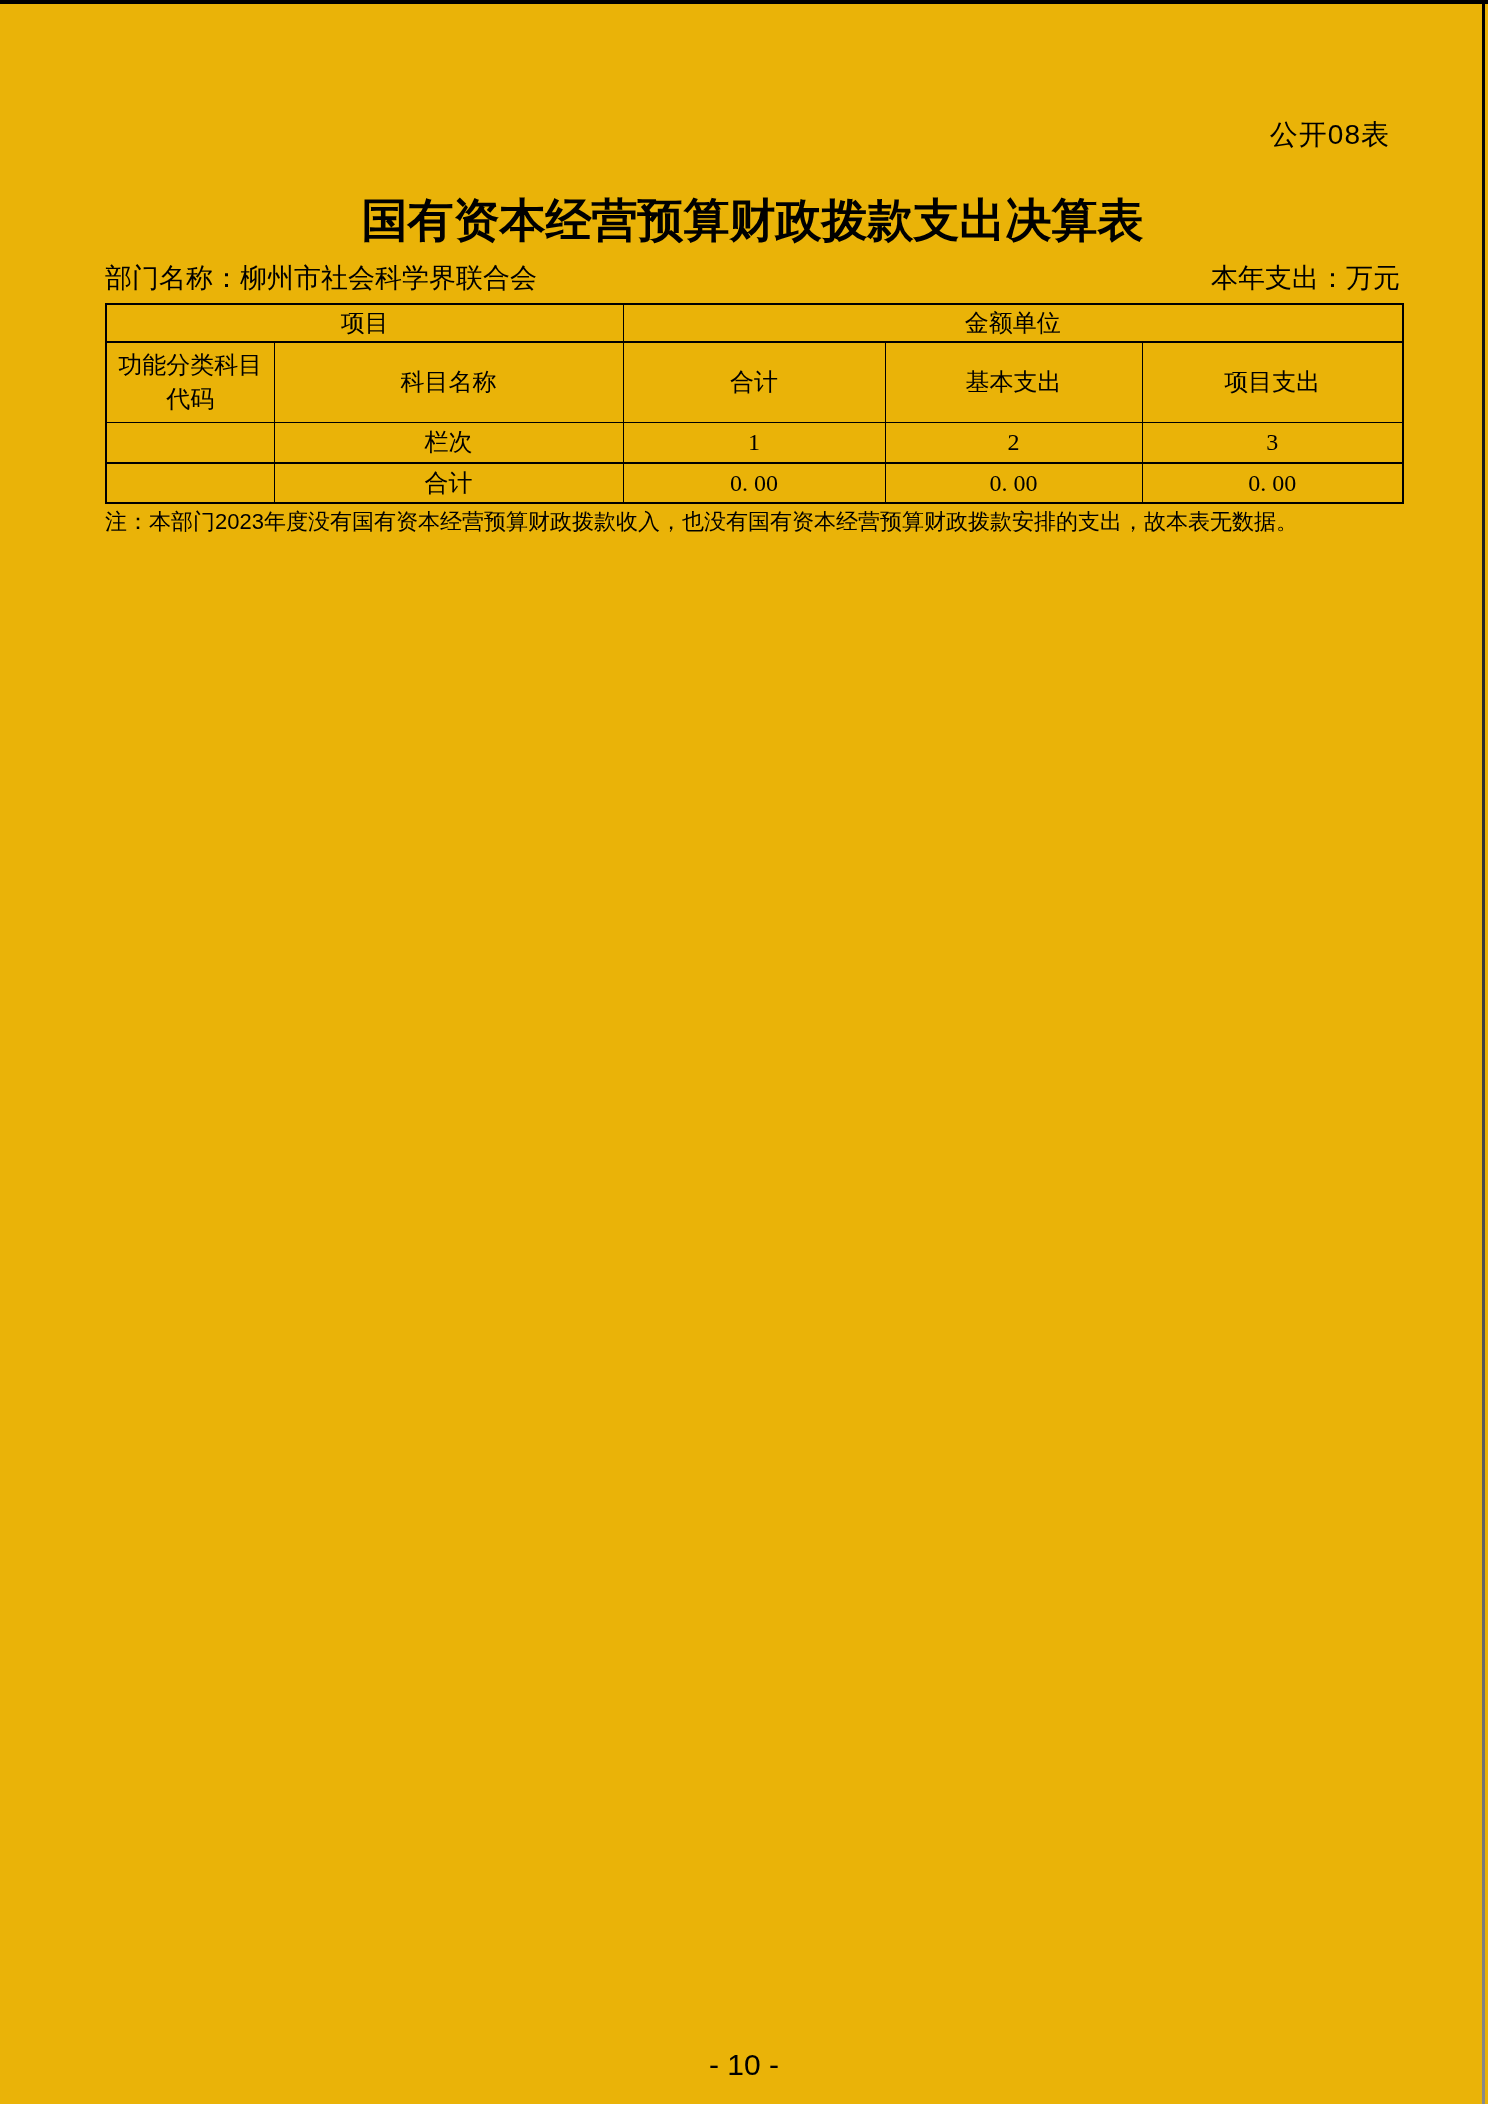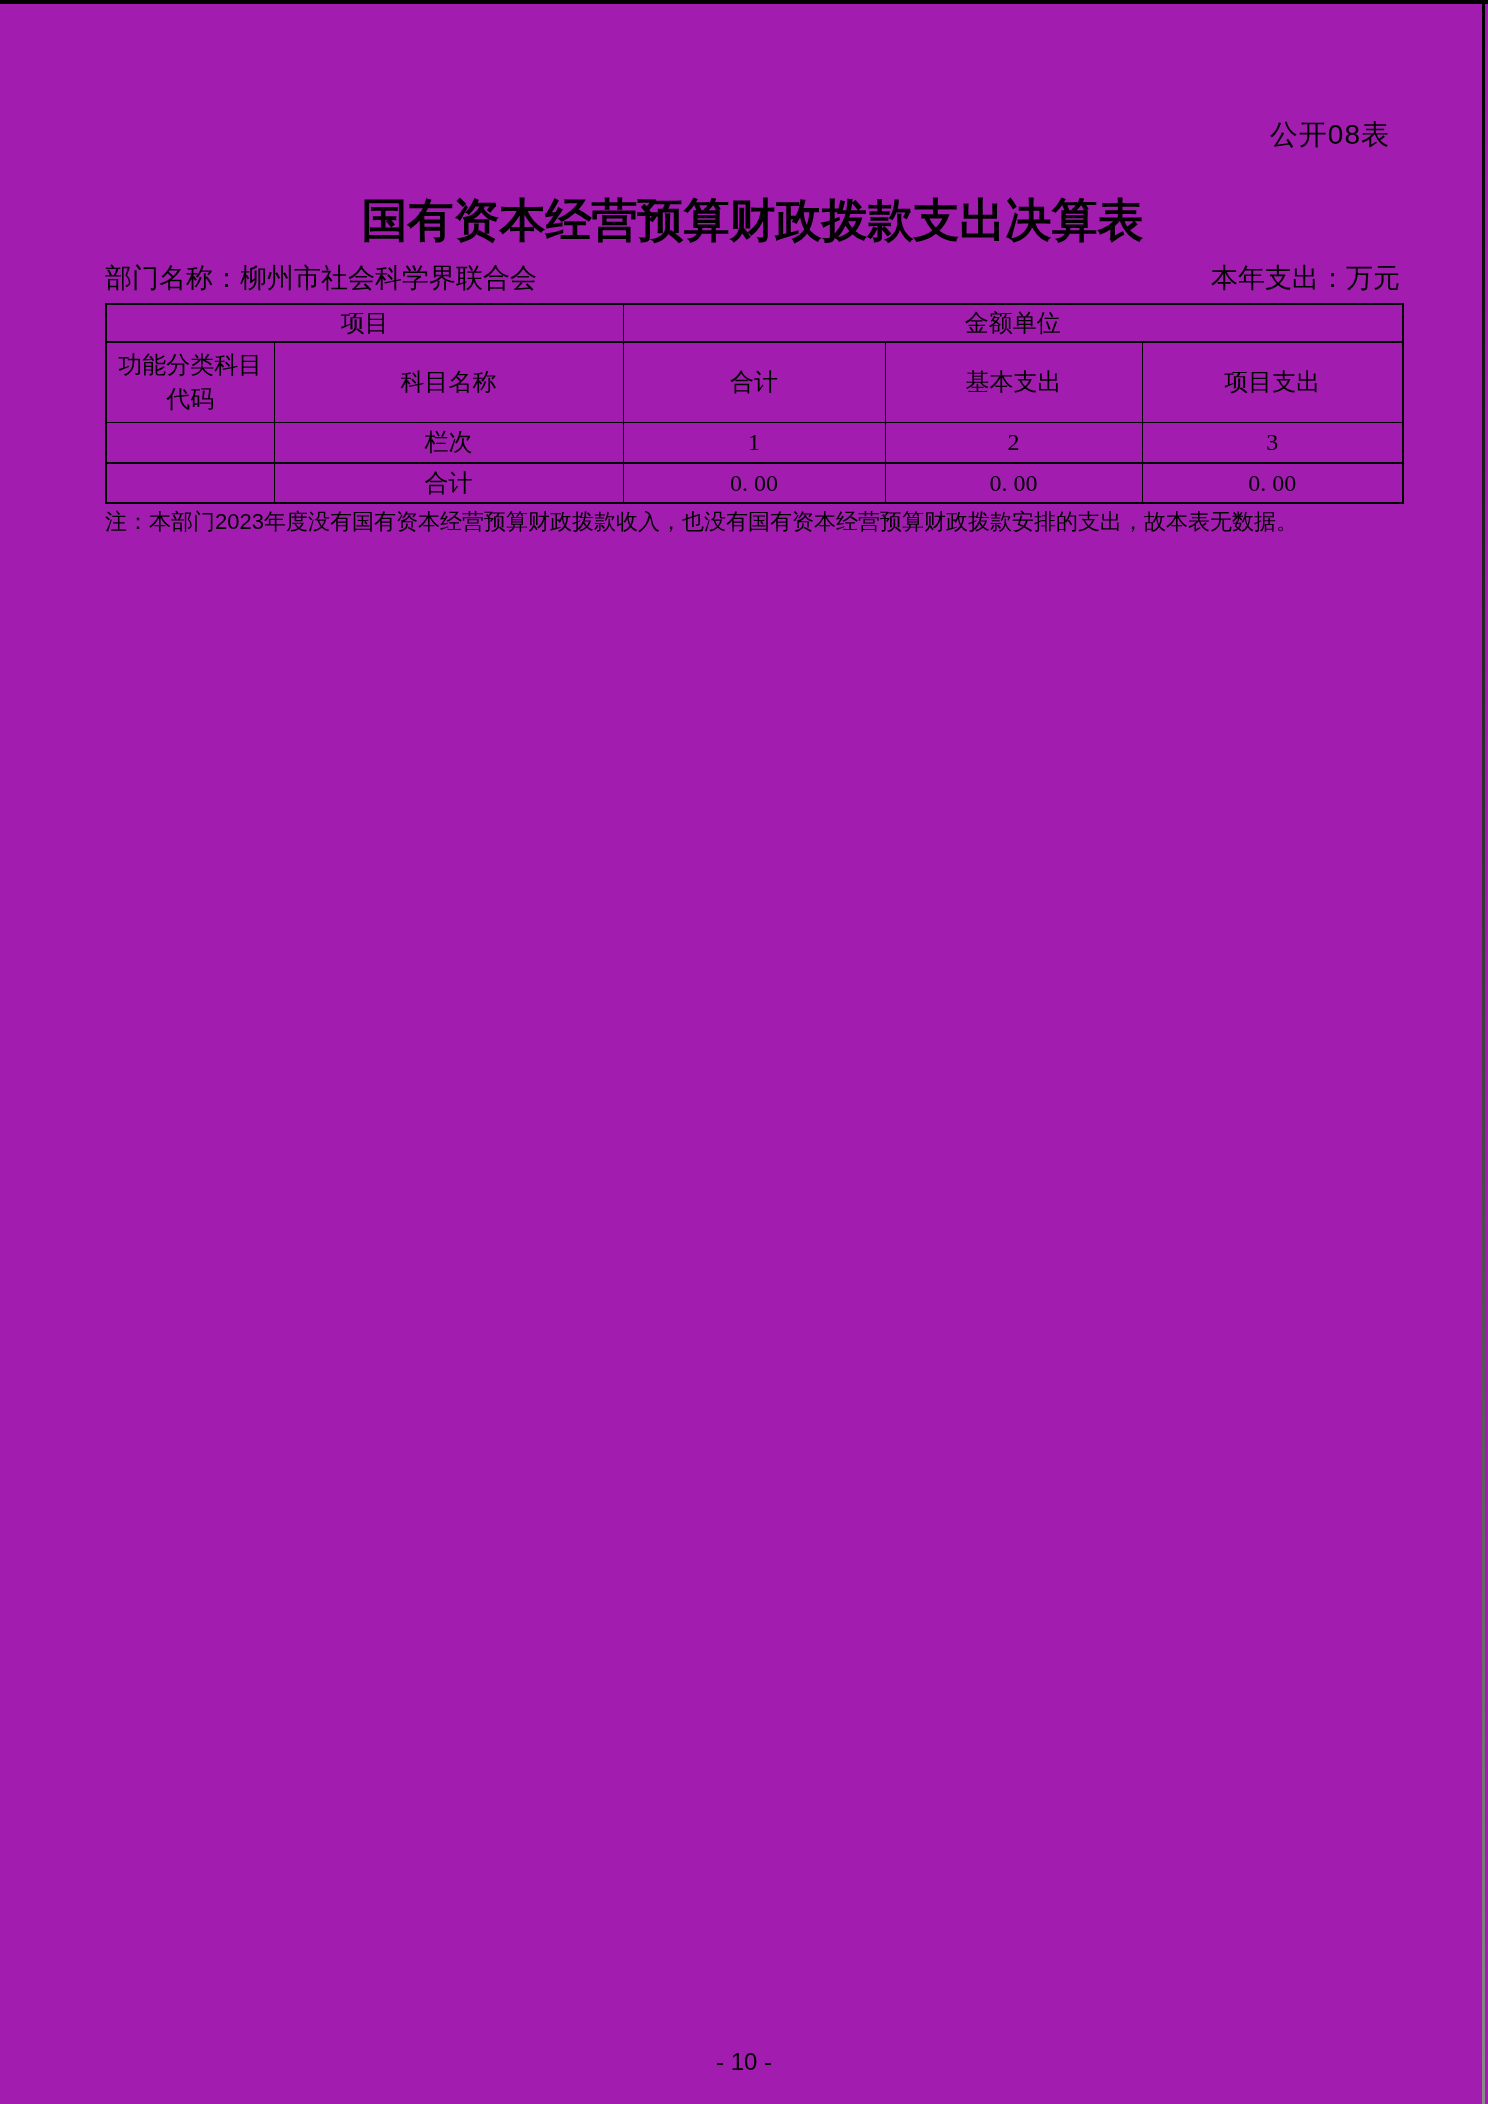--- a/index.html
+++ b/index.html
@@ -3,21 +3,21 @@
 <meta charset="utf-8">
 <style>
   * { margin: 0; padding: 0; box-sizing: border-box; }
   html, body { background: #ffffff; }
   body { font-family: "Liberation Sans", "DejaVu Sans", sans-serif; color: #000; }
 
   .page {
     position: relative;
     width: 1488px;
     height: 2104px;
-    background: #a21caf;
+    background: #eab308;
     overflow: hidden;
   }
 
   
   .scan-top {
     position: absolute; left: 0; top: 0;
     width: 100%; height: 4px; background: #000;
   }
   .scan-right {
     position: absolute; top: 0; right: 3px;
@@ -68,21 +68,21 @@
 
   .note {
     position: absolute; top: 508px; left: 105px; width: 1320px;
     font-size: 22px; line-height: 28px;
     white-space: nowrap;
   }
 
   .page-number {
     position: absolute; top: 2048px; left: 0; width: 100%;
     text-align: center;
-    font-size: 24px;
+    font-size: 30px;
   }
 </style>
 </head>
 <body>
 
 <div class="page">
 
   <div class="scan-top"></div>
   <div class="scan-right"></div>
 

